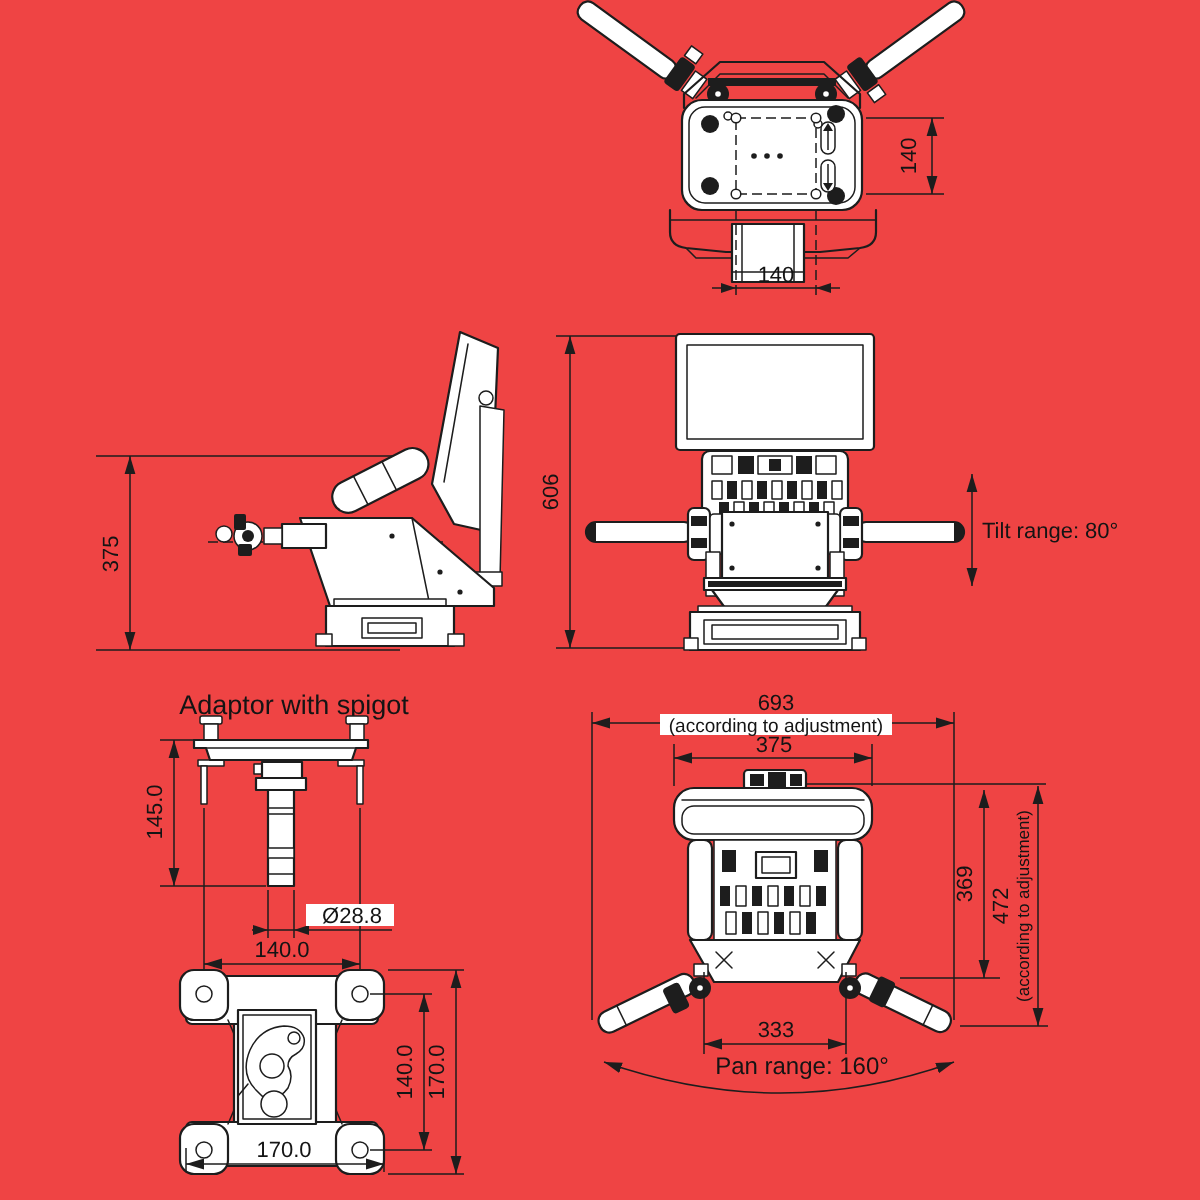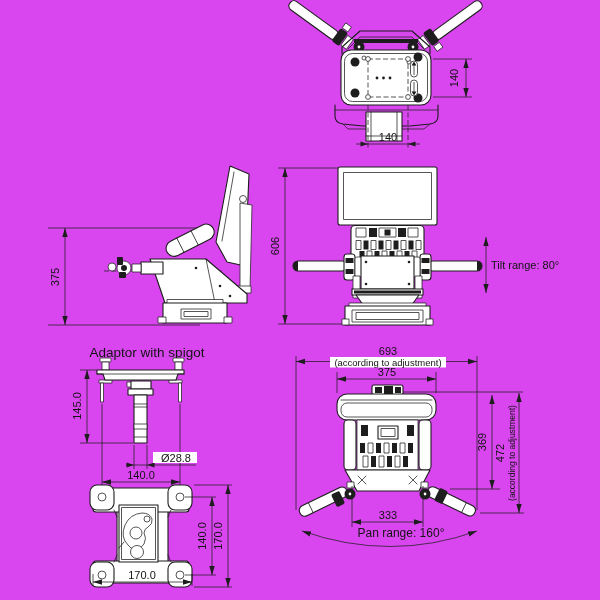--- a/index.html
+++ b/index.html
@@ -1,16 +1,16 @@
 <!DOCTYPE html>
 <html><head>
 <meta charset="utf-8">
 <style>
   html,body{margin:0;padding:0;background:#fff;}
-  .stage{width:600px;height:600px;background:#d946ef;position:relative;overflow:hidden;}
+  .stage{width:600px;height:600px;background:#ef4444;position:relative;overflow:hidden;}
   svg text{font-family:"Liberation Sans","DejaVu Sans",sans-serif;}
   .t  {font-size:11px; fill:#141414;}
   .ts {font-size:9.5px; fill:#141414;}
   .ts2{font-size:8.5px; fill:#141414;}
   .tt {font-size:13.5px; fill:#141414;}
   .tp {font-size:12px; fill:#141414;}
   .o  {fill:none;stroke:#1d1d1d;stroke-width:1.1;stroke-linejoin:round;stroke-linecap:round;}
   .o2 {stroke-width:0.75;}
   .w  {fill:#fff;stroke:#1d1d1d;stroke-width:1.1;stroke-linejoin:round;}
   .w2 {fill:#fff;stroke:#1d1d1d;stroke-width:0.75;stroke-linejoin:round;}

